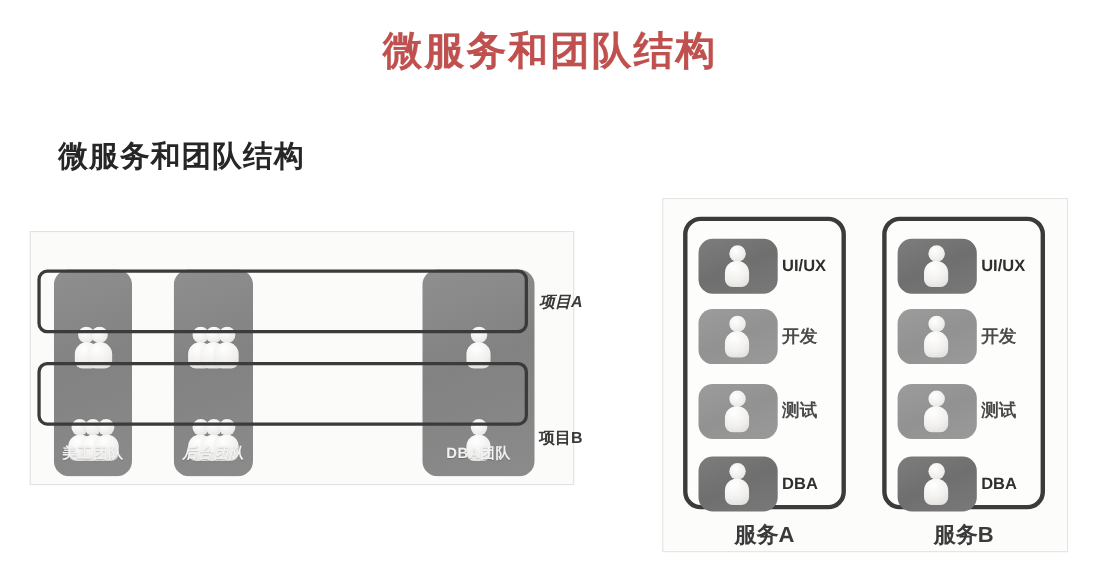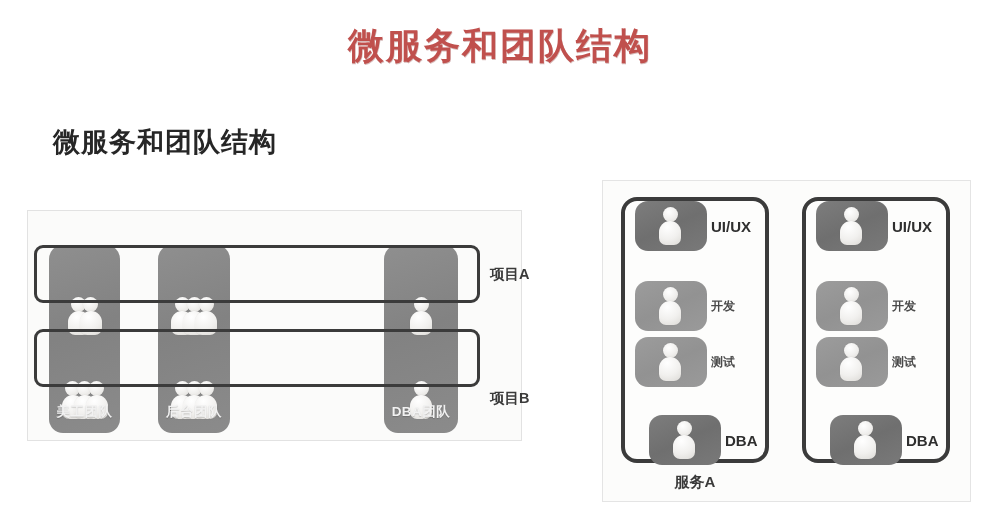--- a/index.html
+++ b/index.html
@@ -55,23 +55,23 @@
     position: absolute;
     top: 10px;
     width: 71px;
     height: 188px;
     background: #8a8a8a;
     border-radius: 14px;
     background-image: linear-gradient(160deg, #8f8f8f 0%, #828282 45%, #8b8b8b 100%);
     margin-top: 24px;
   }
   #team-col-0 { left: 21px; }
-  #team-col-1 { left: 130px; width: 72px; }
+  #team-col-1 { left: 130px; width: 72px; font-style: italic; }
   #team-col-2 { left: 243px; }
-  #team-col-3 { left: 356px; width: 74px; }
+  #team-col-3 { left: 356px; width: 74px; padding-left: 28px; }
 
   .team-col-label {
     position: absolute;
     left: 0;
     right: 0;
     bottom: 12px;
     text-align: center;
     font-size: 13.5px;
     font-weight: bold;
     color: #f2f2f2;
@@ -136,21 +136,21 @@
   #project-bracket-1 { top: 118px; }
 
   .project-label {
     position: absolute;
     left: 462px;
     font-size: 14.5px;
     font-weight: bold;
     color: #3a3a3a;
     white-space: nowrap;
   }
-  #project-label-0 { top: 54px; }
+  #project-label-0 { top: 54px; font-style: italic; }
   #project-label-1 { top: 138px; margin-top: 40px; }
 
   
   #right-diagram {
     position: absolute;
     left: 602px;
     top: 180px;
     width: 369px;
     height: 322px;
     background: #fcfcfb;
@@ -171,24 +171,24 @@
   #service-box-1 { left: 199px; }
 
   .role-row {
     position: absolute;
     left: 10px;
     width: 126px;
     height: 50px;
     display: flex;
     align-items: center;
   }
-  .role-row.r0 { top: 0; }
+  .role-row.r0 { top: 16px; }
   .role-row.r1 { top: 80px; }
-  .role-row.r2 { top: 136px; }
-  .role-row.r3 { top: 214px; margin-left: 14px; }
+  .role-row.r2 { top: 148px; }
+  .role-row.r3 { top: 214px; }
 
   .role-pill {
     position: absolute;
     left: 0;
     top: 0;
     width: 72px;
     height: 50px;
     border-radius: 13px;
   }
   .role-pill.dark  { background: linear-gradient(155deg,#7d7d7d 0%, #6f6f6f 50%, #797979 100%); }
@@ -203,28 +203,28 @@
   .role-label {
     position: absolute;
     left: 76px;
     top: 50%;
     transform: translateY(-50%);
     font-size: 15px;
     font-weight: bold;
     color: #2f2f2f;
     white-space: nowrap;
   }
-  .role-label.cjk { font-size: 12px; color: #4a4a4a; font-weight: bold; }
+  .role-label.cjk { font-size: 16px; color: #4a4a4a; font-weight: bold; }
 
   .service-caption {
     position: absolute;
     top: 292px;
     width: 148px;
     text-align: center;
-    font-size: 15px;
+    font-size: 20px;
     font-weight: bold;
     color: #3a3a3a;
   }
   #service-caption-0 { left: 18px; }
   #service-caption-1 { left: 199px; }
 </style>
 </head>
 <body>
 
 <div id="slide-title">微服务和团队结构</div>
@@ -390,13 +390,14 @@
           <div class="person">
             <div class="head"></div>
             <div class="body"></div>
           </div>
         </div>
       <div class="role-label">DBA</div>
     </div>
   </div>
 
   <div class="service-caption" id="service-caption-0">服务A</div>
+  <div class="service-caption" id="service-caption-1">服务B</div>
 </div>
 
 </body></html>

